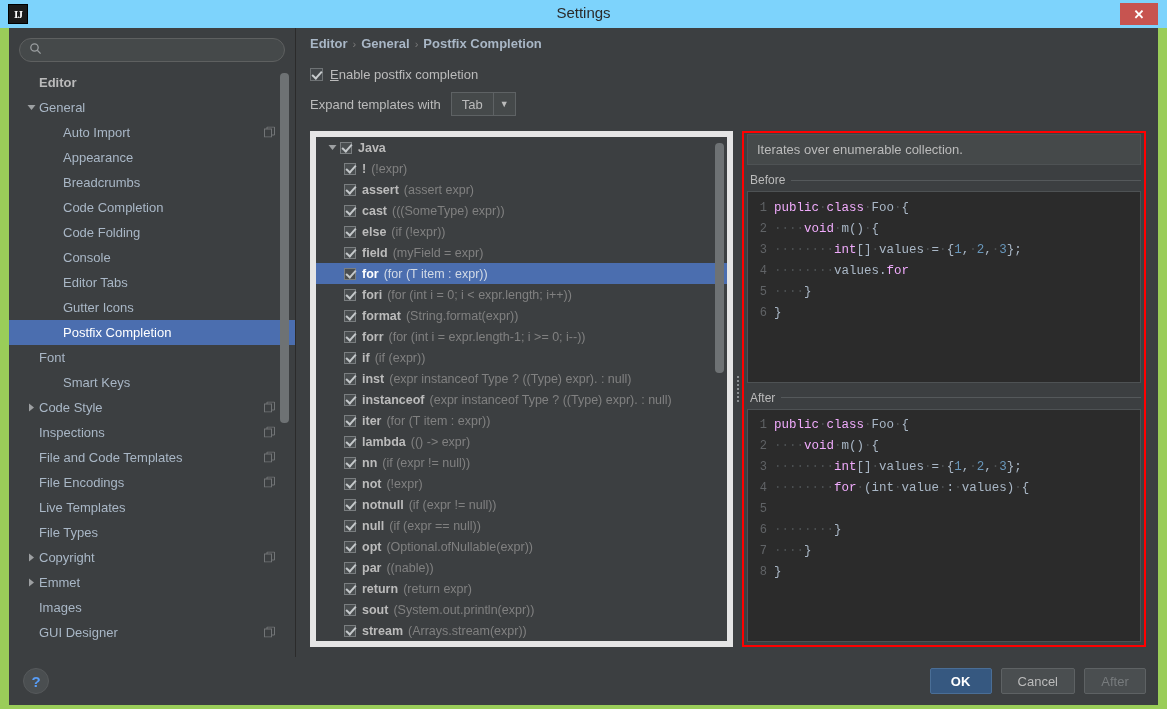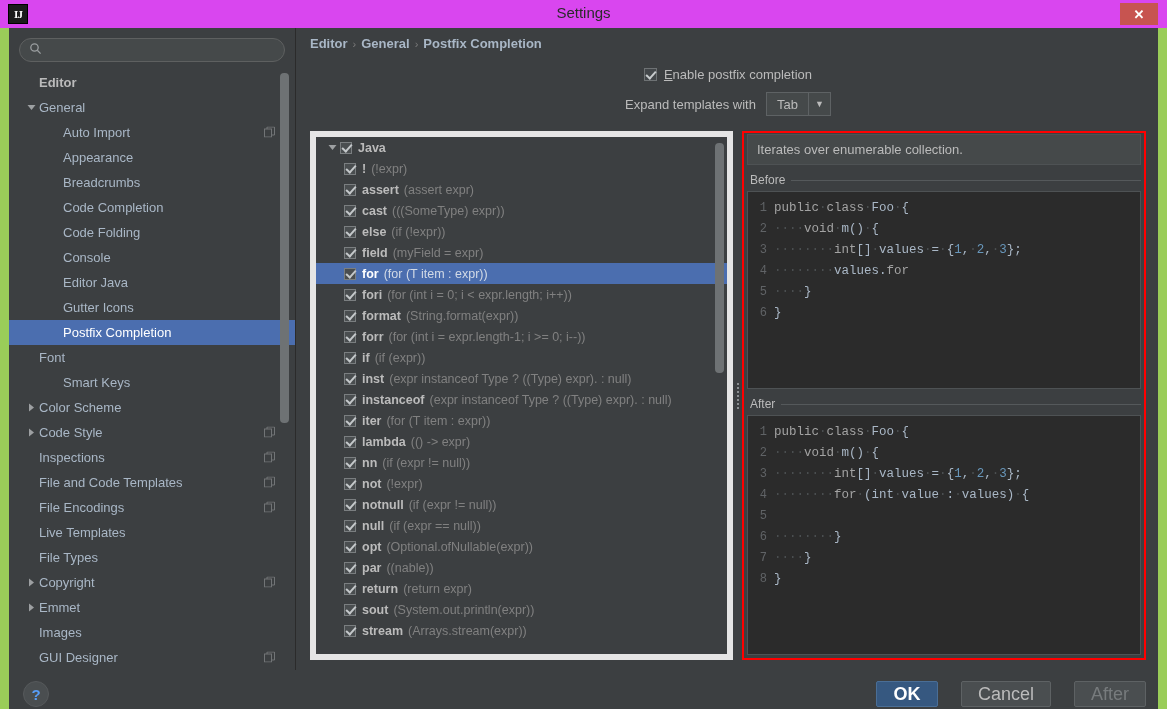--- a/index.html
+++ b/index.html
@@ -10,21 +10,21 @@
     background: #9ACD59;
   }
   .window {
     position: absolute; inset: 0;
     background: #9ACD59;
     display: flex; flex-direction: column;
   }
   
   .titlebar {
     height: 28px; position: relative; flex: 0 0 28px;
-    background: #d946ef;
+    background: #7dd3fc;
     padding-left: 28px;
   }
   .app-icon {
     position: absolute; left: 8px; top: 4px;
     width: 20px; height: 20px;
     background: #1b1b1b;
     border: 1px solid #000;
     display: flex; align-items: center; justify-content: center;
     color: #fff; font-size: 11px; font-weight: bold;
     font-family: "Liberation Serif", serif;
@@ -106,21 +106,21 @@
     flex: 1 1 auto; display: flex; flex-direction: column;
     min-width: 0; background: #3C3F41;
     padding: 8px 12px 10px 14px;
   }
   .breadcrumb {
     font-size: 13px; font-weight: bold; color: #A9B7C6;
     margin-bottom: 12px; display: flex; align-items: center; gap: 5px;
   }
   .breadcrumb .sep { color: #7A7A7A; font-weight: normal; font-size: 11px; }
   .breadcrumb .crumb { cursor: pointer; }
-  .opt-row { display: flex; align-items: center; height: 22px; margin-bottom: 8px; justify-content: center; }
+  .opt-row { display: flex; align-items: center; height: 22px; margin-bottom: 8px; }
   .opt-row.second { margin-bottom: 16px; }
   .cb {
     width: 13px; height: 13px; flex: 0 0 13px;
     border: 1px solid #6E7274; background: #43474A;
     position: relative; margin-right: 7px; cursor: pointer;
   }
   .cb.checked::after {
     content: ""; position: absolute;
     left: 3px; top: 0px; width: 4px; height: 8px;
     border: solid #C8CCCE; border-width: 0 2px 2px 0;
@@ -203,42 +203,42 @@
     margin-top: 1px; flex: 1 1 auto;
     font-family: "Liberation Mono", monospace; font-size: 12.5px;
     overflow: hidden; padding: 5px 0 4px 0;
   }
   .cl { display: flex; height: 21px; align-items: center; }
   .cl .gut {
     width: 26px; flex: 0 0 26px; text-align: right; padding-right: 7px;
     color: #606366; font-size: 12px;
   }
   .cl .txt { white-space: pre; color: #A9B7C6; }
-  .kw { color: #a3a3a3; }
+  .kw { color: #f0abfc; }
   .num { color: #6897BB; }
   .ws { color: #4C5052; }
   
   .footer {
     flex: 0 0 48px; height: 48px;
     display: flex; align-items: center;
     padding: 0 12px 0 14px;
     background: #3C3F41;
   }
   .help-btn {
     width: 26px; height: 26px; border-radius: 50%;
     background: #4A4E50; border: 1px solid #56595B;
     color: #589DF6; font-size: 15px; font-weight: bold;
     display: flex; align-items: center; justify-content: center;
     cursor: pointer;
   }
   .spacer { flex: 1 1 auto; }
   .btn {
     height: 26px; min-width: 62px; padding: 0 16px;
     border: 1px solid #5E6264; background: #4A4E50;
-    color: #BBBBBB; font-size: 18px; margin-left: 23px;
+    color: #BBBBBB; font-size: 13px; margin-left: 9px;
     display: flex; align-items: center; justify-content: center;
     cursor: pointer; border-radius: 2px;
   }
   .btn.primary { background: #365880; border-color: #4A6E96; color: #FFFFFF; font-weight: bold; }
   .btn.disabled { color: #777B7D; cursor: default; }
 </style>
 </head>
 <body>
 
 <div class="window">
@@ -310,50 +310,41 @@
                 <span>Code Folding</span>
               </div>
               <div class="tree-row">
                 <span style="flex: 0 0 38px;"></span>
                 <span class="tw"></span>
                 <span>Console</span>
               </div>
               <div class="tree-row">
                 <span style="flex: 0 0 38px;"></span>
                 <span class="tw"></span>
-                <span>Editor Java</span>
+                <span>Editor Tabs</span>
               </div>
               <div class="tree-row">
                 <span style="flex: 0 0 38px;"></span>
                 <span class="tw"></span>
                 <span>Gutter Icons</span>
               </div>
               <div class="tree-row sel">
                 <span style="flex: 0 0 38px;"></span>
                 <span class="tw"></span>
                 <span>Postfix Completion</span>
               </div>
               <div class="tree-row">
                 <span style="flex: 0 0 14px;"></span>
                 <span class="tw"></span>
                 <span>Font</span>
               </div>
               <div class="tree-row">
                 <span style="flex: 0 0 38px;"></span>
                 <span class="tw"></span>
                 <span>Smart Keys</span>
-              </div>
-              <div class="tree-row">
-                <span style="flex: 0 0 14px;"></span>
-                <span class="tw">
-                  <svg width="9" height="9" viewBox="0 0 9 9">
-                    <path d="M2 0.5 L7 4.5 L2 8.5 Z" fill="#9DA0A2"></path>
-                  </svg>
-                </span>
-                <span>Color Scheme</span>
               </div>
               <div class="tree-row">
                 <span style="flex: 0 0 14px;"></span>
                 <span class="tw">
                   <svg width="9" height="9" viewBox="0 0 9 9">
                     <path d="M2 0.5 L7 4.5 L2 8.5 Z" fill="#9DA0A2"></path>
                   </svg>
                 </span>
                 <span>Code Style</span>
                 <span class="copy-badge"><svg width="11" height="11" viewBox="0 0 11 11">

